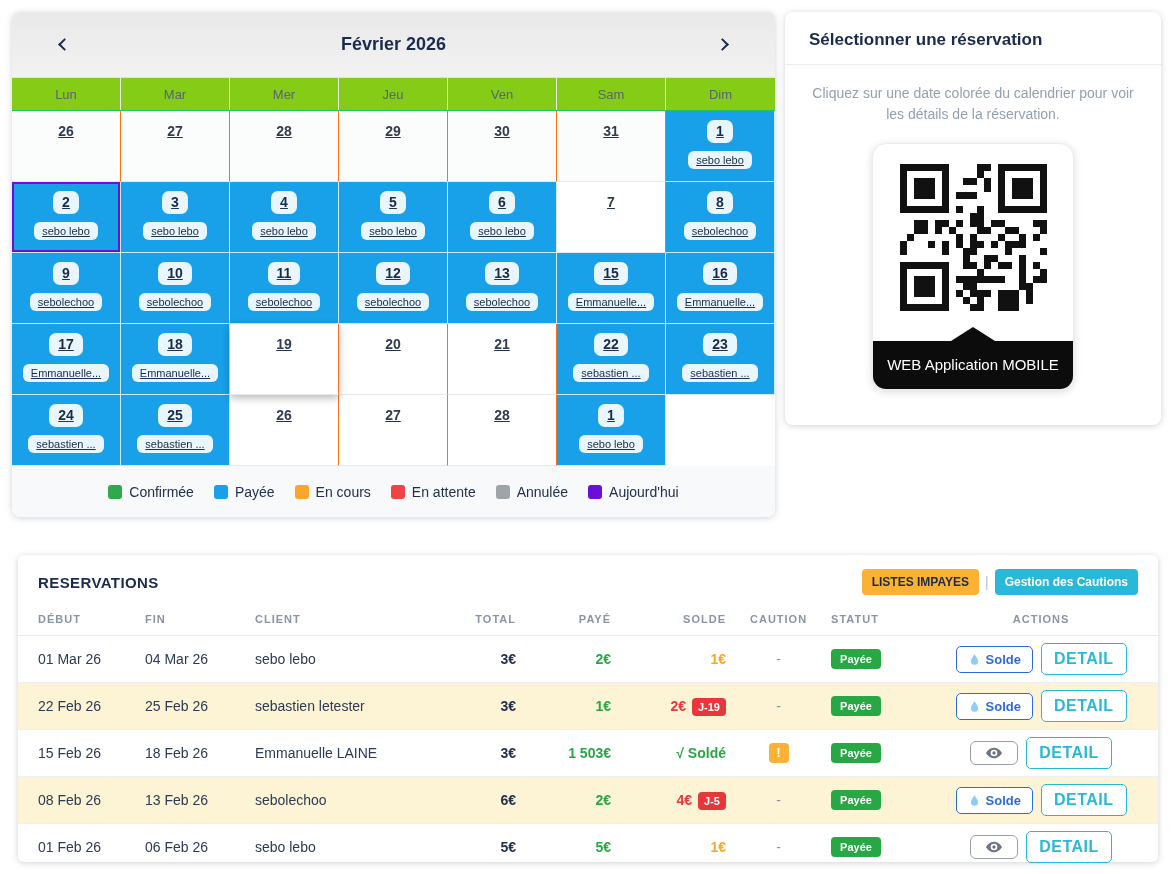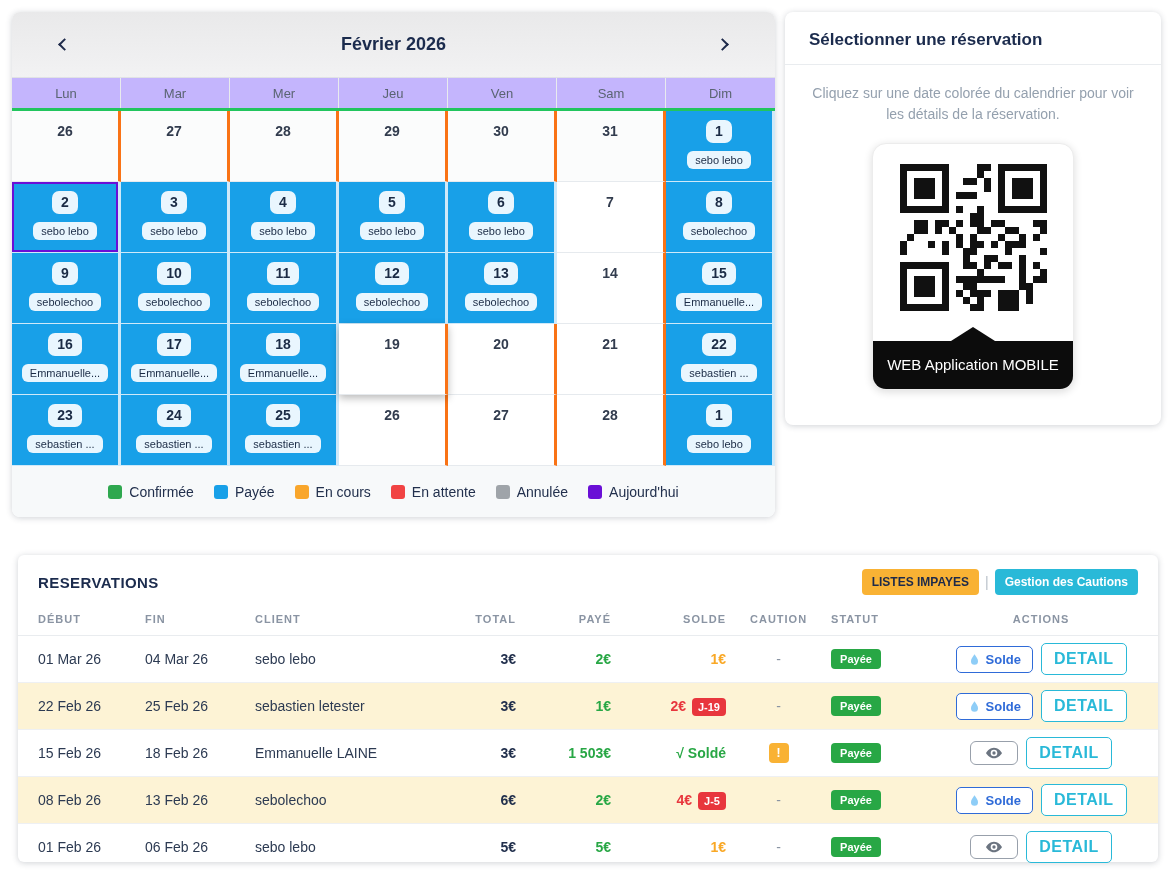--- a/index.html
+++ b/index.html
@@ -14,29 +14,29 @@
   .cal-header { height:66px; display:flex; align-items:center; justify-content:space-between;
     background:linear-gradient(180deg,#e9e9ea 0%,#f2f2f3 100%); padding:0 40px;
     border-bottom:1px solid #e0e2e5; }
   .cal-title { font-size:18px; font-weight:700; color:#1b2b4d; }
   .navbtn { background:transparent; border:none; cursor:pointer; padding:8px; }
   .chev { display:inline-block; width:9px; height:9px;
     border-left:2.5px solid #1e2a4a; border-bottom:2.5px solid #1e2a4a; }
   .prev .chev { transform:rotate(45deg); }
   .next .chev { transform:rotate(225deg); }
   .weekdays { display:grid; grid-template-columns:repeat(7,1fr); height:33px;
-    background:#c4b5fd; border-bottom:3px solid #22c55e; }
+    background:#84cc16; border-bottom:1px solid #22c55e; }
   .weekdays div { display:flex; align-items:center; justify-content:center;
     font-size:13px; color:#5a6472; border-right:1px solid #e8ebee; }
   .weekdays div:last-child { border-right:none; }
   .cal-grid { display:grid; grid-template-columns:repeat(7,1fr);
     grid-auto-rows:71px; }
   .cell { position:relative; display:flex; flex-direction:column; align-items:center;
     padding-top:9px; gap:8px; background:#fff;
-    border-right:3px solid #f97316; border-bottom:1px solid #e6eaee; }
+    border-right:1px solid #f97316; border-bottom:1px solid #e6eaee;text-decoration:underline; }
   .cell.other { background:#fbfcfc; }
   .cell .daynum { font-size:14px; font-weight:700; color:#323c4e;
     padding:3px 9px; border-radius:7px; line-height:1.2; }
   .cell.paid { background:#18a0e8; border-color:#cfe9f9; }
   .cell.paid .daynum { background:#e9f6fe; color:#1b2b45; }
   .cell .evt { font-size:11px; color:#1b2b45; background:#e9f6fe;
     padding:3px 8px; border-radius:6px; max-width:94%;
     white-space:nowrap; overflow:hidden; text-overflow:ellipsis; }
   .cell.today { box-shadow:inset 0 0 0 2px #6a0fd6; z-index:1; }
   .cell.raised { box-shadow:0 3px 8px rgba(0,0,0,.28); z-index:2; }
@@ -198,23 +198,20 @@
           <span class="daynum">11</span>
           <span class="evt">sebolechoo</span>
         </div>
         <div class="cell paid">
           <span class="daynum">12</span>
           <span class="evt">sebolechoo</span>
         </div>
         <div class="cell paid">
           <span class="daynum">13</span>
           <span class="evt">sebolechoo</span>
-        </div>
-        <div class="cell">
-          <span class="daynum">14</span>
         </div>
         <div class="cell paid">
           <span class="daynum">15</span>
           <span class="evt">Emmanuelle...</span>
         </div>
         <div class="cell paid">
           <span class="daynum">16</span>
           <span class="evt">Emmanuelle...</span>
         </div>
         <div class="cell paid">

